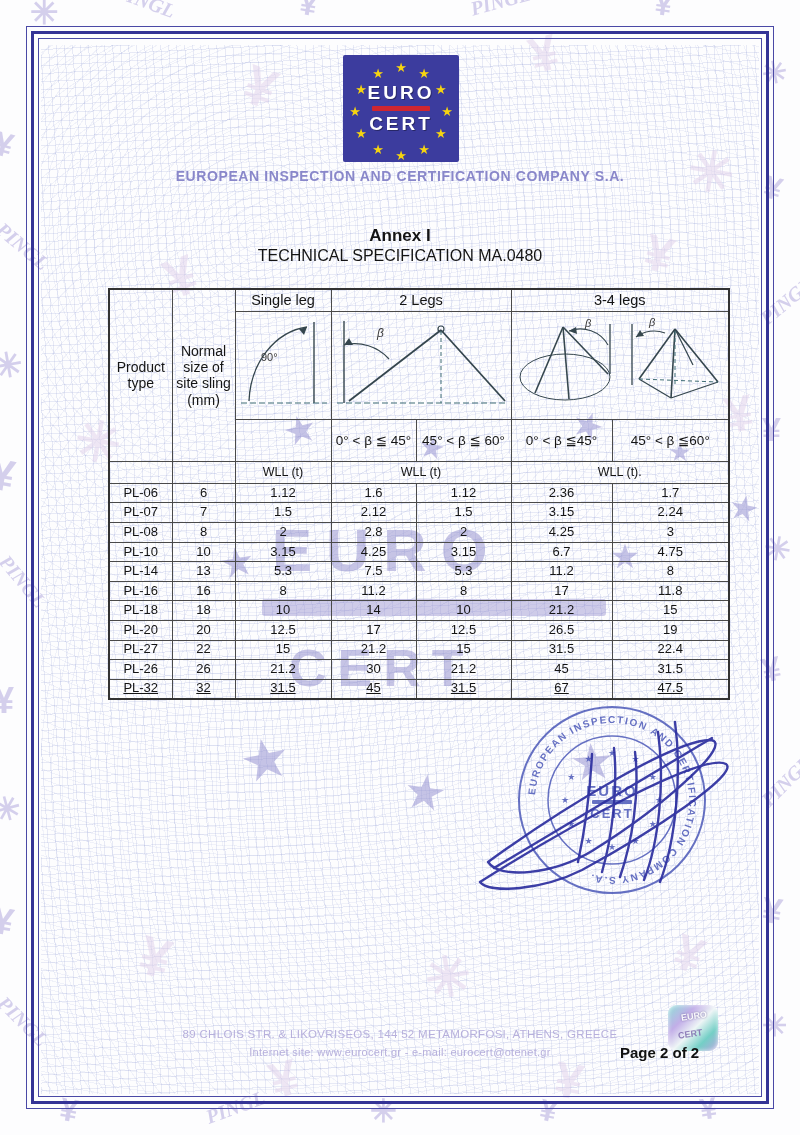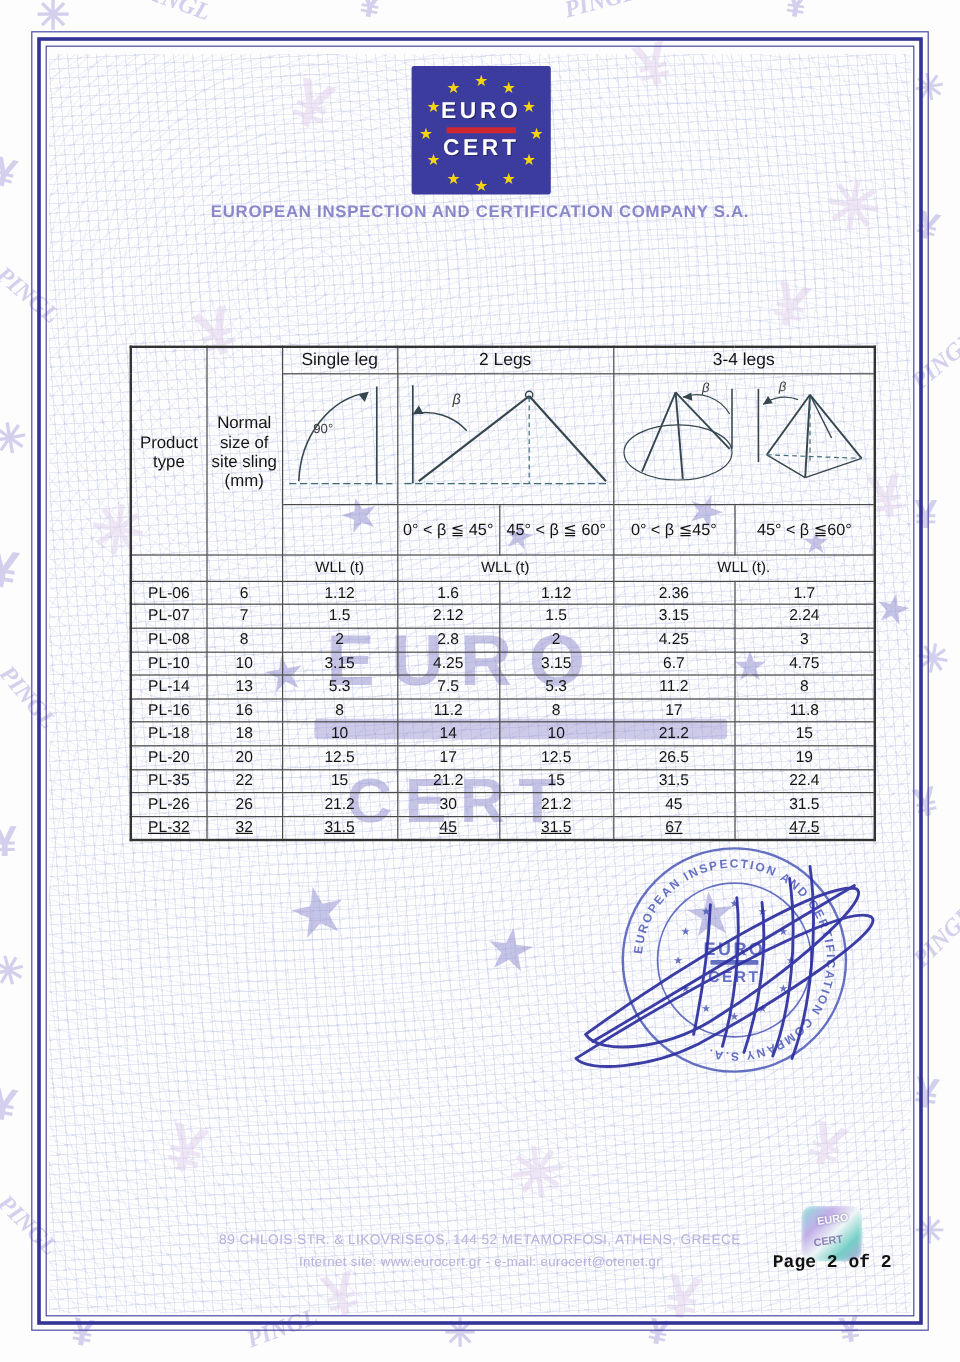--- a/index.html
+++ b/index.html
@@ -53,21 +53,21 @@
     background:linear-gradient(135deg,#8fe0d8 0%,#c2aee8 30%,#eef5f6 52%,#74cfc6 75%,#b9a7e0 100%);
     box-shadow:inset 0 0 4px rgba(255,255,255,.8);overflow:hidden;}
   .sticker .st1{position:absolute;left:13px;top:6px;font-size:9px;font-weight:bold;color:rgba(255,255,255,.95);
     text-shadow:0 0 2px rgba(90,80,140,.8);transform:rotate(-8deg);}
   .sticker .st2{position:absolute;left:10px;top:24px;font-size:9px;font-weight:bold;color:rgba(120,100,170,.8);transform:rotate(-8deg);}
   
   .f-line{position:absolute;left:0;width:100%;text-align:center;color:#b7b0dc;letter-spacing:.3px;}
   .fl1{top:1028px;font-size:11.5px;}
   .fl2{top:1030px;font-size:11.5px;}
   .fl3{top:1046px;font-size:11px;}
-  .page-num{position:absolute;left:644px;top:1044px;font-family:Liberation Mono, monospace;font-weight:bold;font-size:15px;color:#111;}
+  .page-num{position:absolute;left:620px;top:1044px;font-family:Liberation Sans, sans-serif;font-weight:bold;font-size:15px;color:#111;}
 </style>
 </head>
 <body>
 
 <div class="page">
 
   <div class="guilloche"></div>
   <div id="paper-marks">
       <span class="pmark" style="left: 30px; top: -8px; font-size: 34px; transform: rotate(0deg); color: rgba(201, 195, 231, 0.8);">✳</span>
       <span class="pmark" style="font-family: &quot;Liberation Serif&quot;, serif; font-style: italic; left: 115px; top: -10px; font-size: 20px; transform: rotate(20deg); color: rgba(201, 195, 231, 0.8);">PINGL</span>
@@ -149,20 +149,22 @@
         <span class="logo-star" style="left: 35px; top: 17.8949px; color: rgb(246, 212, 16); font-size: 13px;">★</span>
       </div>
     <div class="logo-text">
       <span class="logo-euro">EURO</span>
       <span class="logo-bar" id="logo-bar" style="background: rgb(207, 38, 48);"></span>
       <span class="logo-cert">CERT</span>
     </div>
   </div>
 
   <div class="company-line">EUROPEAN INSPECTION AND CERTIFICATION COMPANY S.A.</div>
+  <div class="annex">Annex I</div>
+  <div class="spec">TECHNICAL SPECIFICATION MA.0480</div>
 
   <table class="spec-table">
     <colgroup>
       <col style="width:63px">
         <col style="width:63px">
         <col style="width:96px">
       <col style="width:85px">
         <col style="width:95px">
         <col style="width:101px">
         <col style="width:117px">
@@ -305,21 +307,21 @@
         <tr style="height: 19.6px;">
           <td>PL-20</td>
           <td>20</td>
           <td>12.5</td>
           <td>17</td>
           <td>12.5</td>
           <td>26.5</td>
           <td>19</td>
         </tr>
         <tr style="height: 19.6px;">
-          <td>PL-35</td>
+          <td>PL-27</td>
           <td>22</td>
           <td>15</td>
           <td>21.2</td>
           <td>15</td>
           <td>31.5</td>
           <td>22.4</td>
         </tr>
         <tr style="height: 19.6px;">
           <td>PL-26</td>
           <td>26</td>

